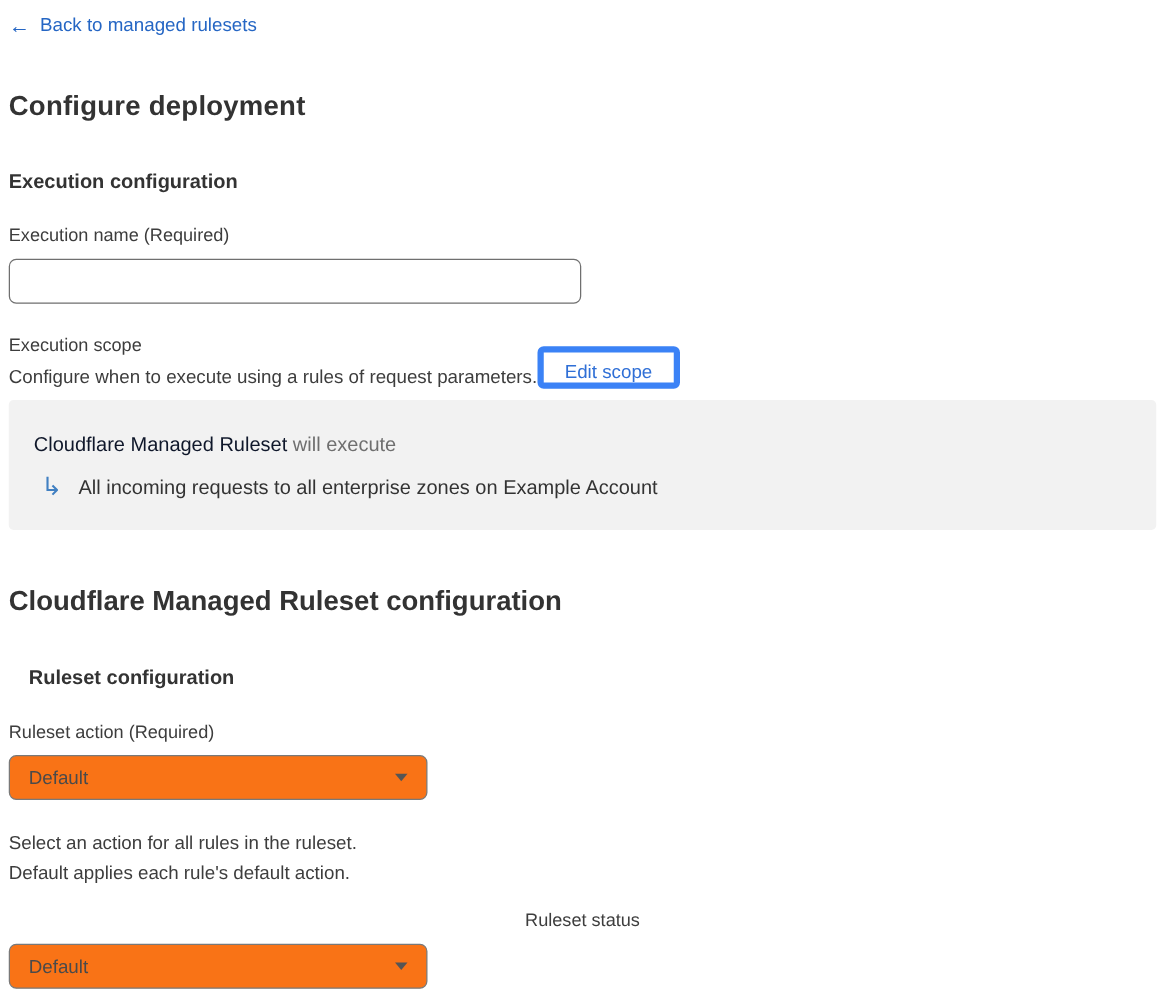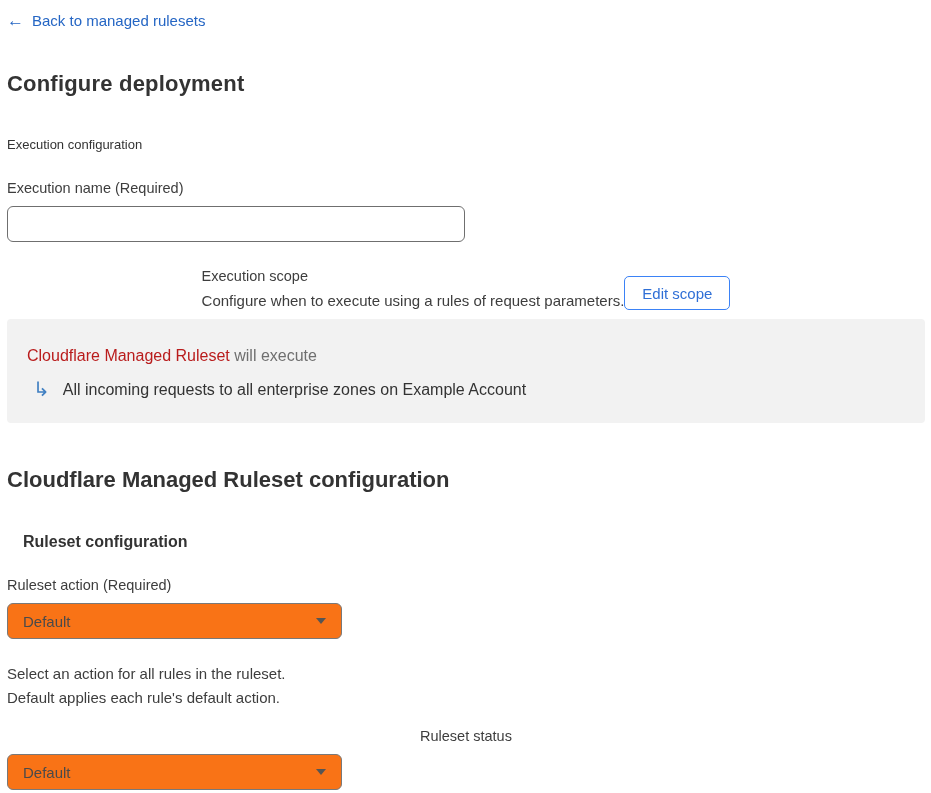--- a/index.html
+++ b/index.html
@@ -19,21 +19,21 @@
   }
   .back-link .arrow { font-size: 17px; line-height: 1; }
 
   .page-title {
     margin: 40px 0 16px 0;
     font-size: 22px; font-weight: 600; color: #333333;
     letter-spacing: 0.2px; line-height: 28px;
   }
   .section-heading {
     margin: 38px 0 0 0;
-    font-size: 13px; font-weight: 400; color: #333333; line-height: 18px;
+    font-size: 16px; font-weight: 700; color: #333333; line-height: 18px;
   }
   .section-heading.second { margin-top: 44px; font-size: 22px; font-weight: 700; line-height: 26px; }
   .sub-heading {
     margin: 40px 0 0 16px;
     font-size: 16px; font-weight: 700; color: #333333; line-height: 18px;
   }
 
   .field-label { margin-top: 26px; font-size: 14.5px; color: #3d3d3d; line-height: 17px; }
   .field-label.tight { margin-top: 0; }
 
@@ -41,37 +41,37 @@
     display: block; margin-top: 9px;
     width: 458px; height: 36px;
     border: 1px solid #6f6f6f; border-radius: 6px;
     padding: 0 10px; font-size: 15px; color: #3d3d3d;
     font-family: "Liberation Sans", sans-serif;
     background: #ffffff; outline: none;
   }
 
   .scope-row {
     margin-top: 26px;
-    display: flex; justify-content: center; align-items: flex-end;
+    display: flex; justify-content: flex-start; align-items: flex-end;
   }
   .scope-desc { margin-top: 7px; font-size: 15px; color: #3d3d3d; line-height: 18px; }
   .edit-scope-btn {
     background: #ffffff; color: #2f6fd6;
-    border: 1px solid #3b82f6; border-radius: 5px;
+    border: 5px solid #3b82f6; border-radius: 5px;
     font-size: 15px; font-family: "Liberation Sans", sans-serif;
     padding: 7px 17px; height: 34px; cursor: pointer;
   }
 
   .scope-box {
     margin-top: 9px; margin-right: 0;
     background: #f2f2f2; border-radius: 4px;
     padding: 27px 20px 24px 20px;
   }
   .box-line1 { font-size: 16px; line-height: 19px; }
-  .box-line1 .ruleset-name { color: #b91c1c; }
+  .box-line1 .ruleset-name { color: #0f172a; }
   .box-line1 .will-execute { color: #6f6f6f; }
   .box-line2 {
     margin-top: 14px; padding-left: 6px;
     display: flex; align-items: center; gap: 13px;
     font-size: 16px; color: #333333; line-height: 19px;
   }
   .branch-arrow { color: #4180c2; font-size: 20px; line-height: 1; }
 
   .select-control {
     margin-top: 9px; width: 335px; height: 36px;

